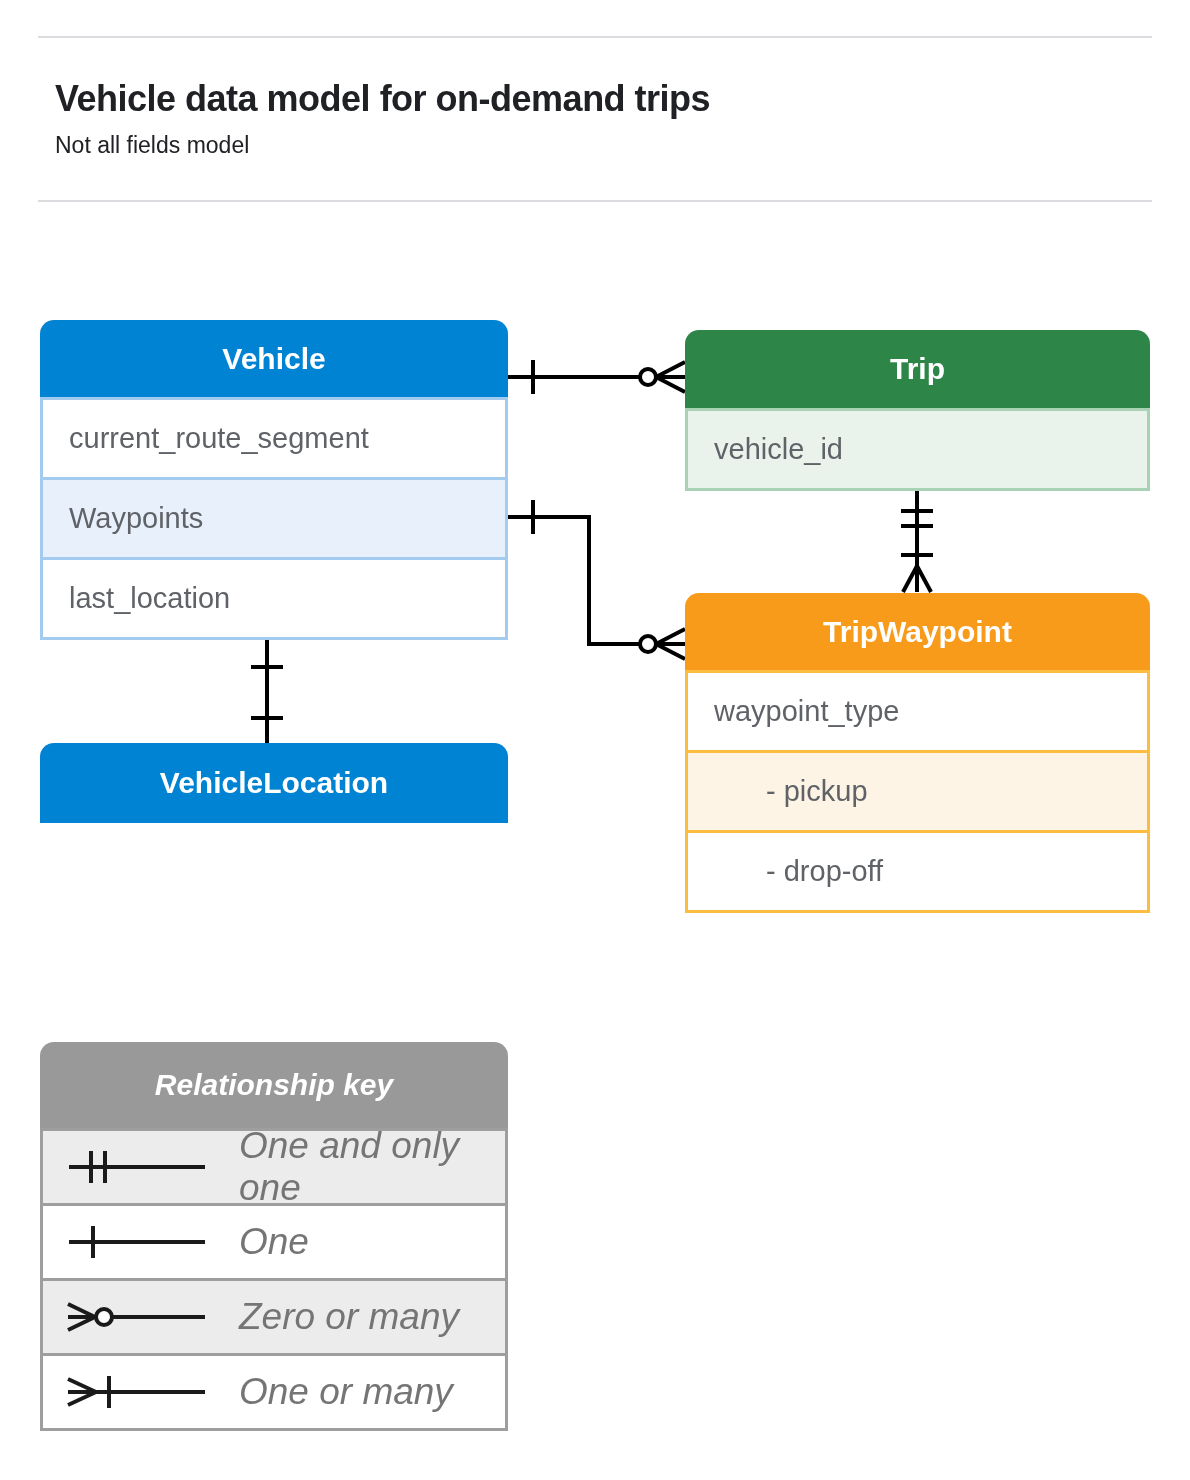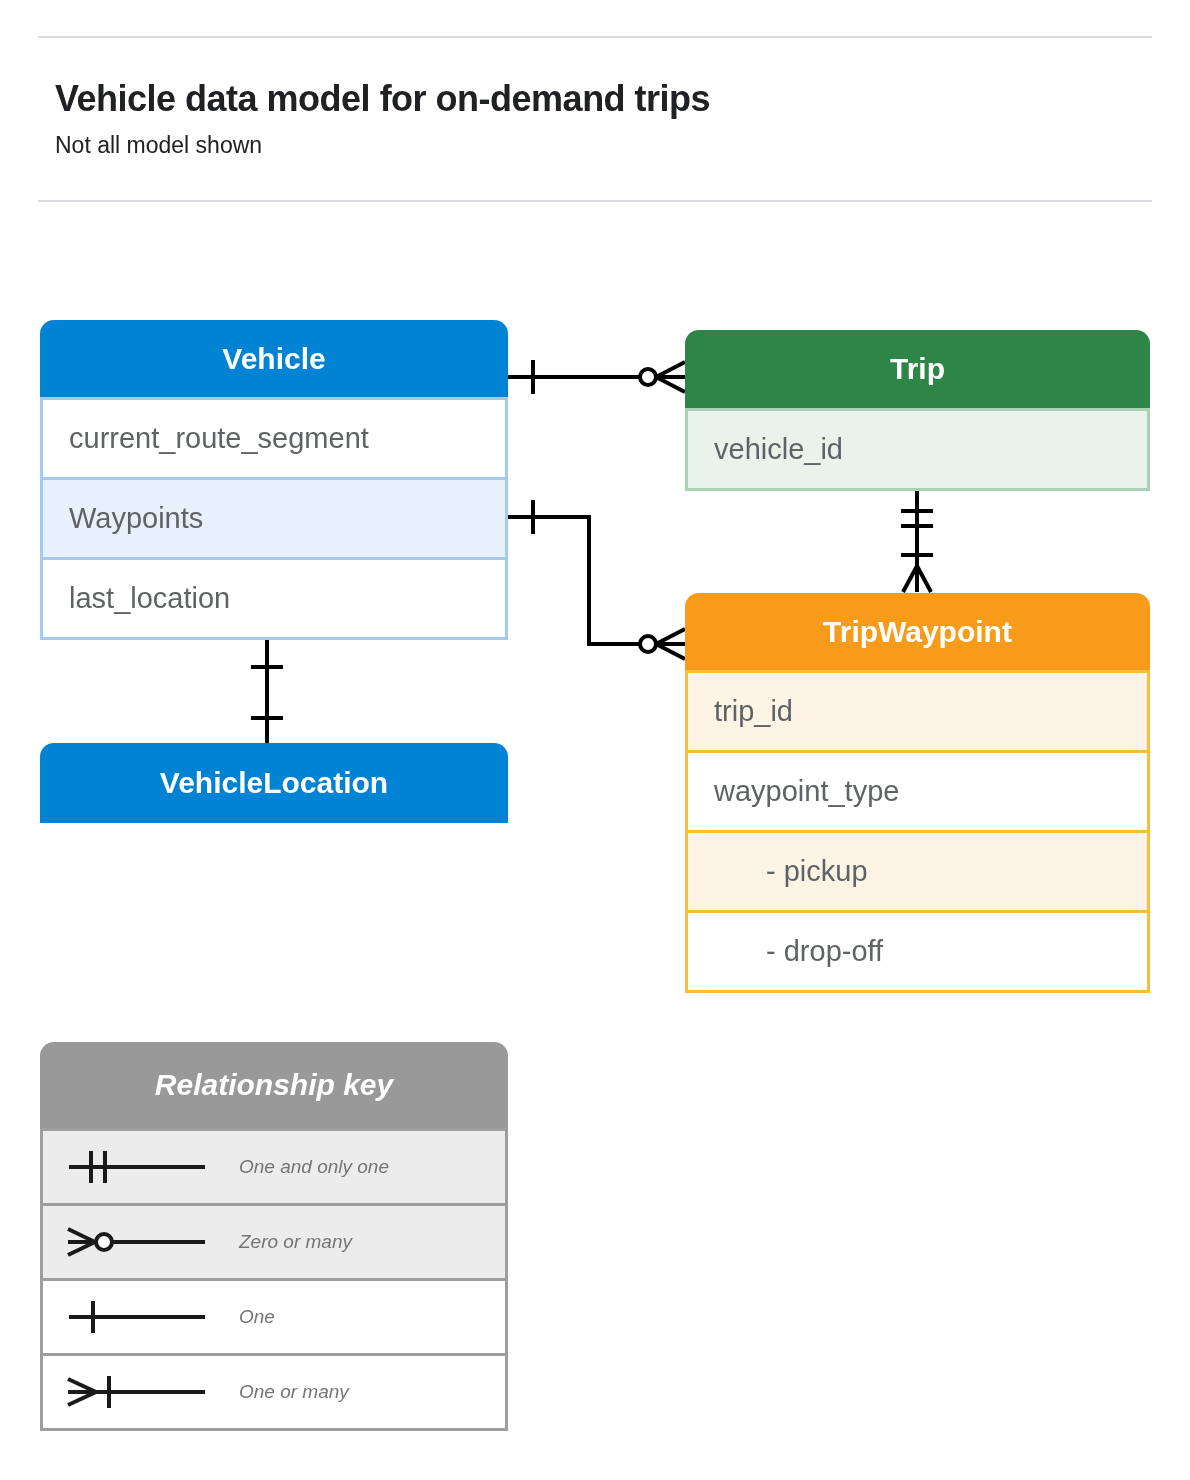--- a/index.html
+++ b/index.html
@@ -51,21 +51,21 @@
   .orange .rows{border-color:var(--orange-border);}
   .orange .row + .row{border-color:var(--orange-border);}
   .orange .row.tint{background:var(--orange-tint);}
   
   .graykey .entity-header{background:var(--gray); height:86px;}
   .graykey .rows{border-color:var(--gray-border);}
   .graykey .row{height:72px; padding-left:20px; color:var(--legend-text);}
   .graykey .row + .row{border-color:var(--gray-border);}
   .graykey .row.tint{background:var(--gray-tint);}
   .key-symbol{flex:0 0 auto; margin-right:26px;}
-  .key-label{font-size:19px; color:var(--legend-text);}
+  .key-label{font-size:37px; color:var(--legend-text);}
   #vehicle{left:40px; top:320px; width:468px;}
   #trip{left:685px; top:330px; width:465px;}
   #trip .entity-header{height:78px;}
   #tripwaypoint{left:685px; top:593px; width:465px;}
   #vehiclelocation{left:40px; top:743px; width:468px;}
   #vehiclelocation .entity-header{height:80px;}
   #relationship-key{left:40px; top:1042px; width:468px;font-style:italic;}
   .connectors{position:absolute; left:0; top:0; width:1190px; height:1480px; pointer-events:none;}
   .connectors line, .connectors polyline, .connectors path{
     stroke:var(--line); stroke-width:4; fill:none;
@@ -74,21 +74,21 @@
   .key-symbol line, .key-symbol path{stroke:#1a1a1a; stroke-width:4; fill:none;}
   .key-symbol circle{stroke:#1a1a1a; stroke-width:4; fill:#fff;}
 </style>
 </head>
 <body>
 
 <div class="canvas">
 
   <div class="rule top"></div>
   <div class="page-title">Vehicle data model for on-demand trips</div>
-  <div class="page-subtitle">Not all model shown</div>
+  <div class="page-subtitle">Not all fields model</div>
   <div class="rule bottom"></div>
 
   <svg class="connectors" viewBox="0 0 1190 1480">
 
     <g>
       <line x1="508" y1="377" x2="640" y2="377"></line>
       <line x1="533" y1="360" x2="533" y2="394"></line>
       <circle cx="648" cy="377" r="8"></circle>
       <line x1="656" y1="377" x2="685" y2="377"></line>
       <line x1="656" y1="377" x2="685" y2="362"></line>
@@ -132,21 +132,20 @@
   <div id="trip" class="entity green">
     <div class="entity-header">Trip</div>
     <div class="rows">
       <div class="row tint">vehicle_id</div>
     </div>
   </div>
 
   <div id="tripwaypoint" class="entity orange">
     <div class="entity-header">TripWaypoint</div>
     <div class="rows">
-      <div class="row tint">trip_id</div>
       <div class="row">waypoint_type</div>
       <div class="row tint indent">- pickup</div>
       <div class="row indent">- drop-off</div>
     </div>
   </div>
 
   <div id="vehiclelocation" class="entity blue">
     <div class="entity-header">VehicleLocation</div>
   </div>
 
@@ -154,36 +153,36 @@
     <div class="entity-header">Relationship key</div>
     <div class="rows">
       <div class="row tint">
         <svg class="key-symbol" width="150" height="46" viewBox="0 0 150 46">
           <line x1="6" y1="23" x2="142" y2="23"></line>
           <line x1="28" y1="7" x2="28" y2="39"></line>
           <line x1="42" y1="7" x2="42" y2="39"></line>
         </svg>
         <span class="key-label">One and only one</span>
       </div>
+      <div class="row">
+        <svg class="key-symbol" width="150" height="46" viewBox="0 0 150 46">
+          <line x1="6" y1="23" x2="142" y2="23"></line>
+          <line x1="30" y1="7" x2="30" y2="39"></line>
+        </svg>
+        <span class="key-label">One</span>
+      </div>
       <div class="row tint">
         <svg class="key-symbol" width="150" height="46" viewBox="0 0 150 46">
           <line x1="5" y1="10" x2="32" y2="23"></line>
           <line x1="5" y1="36" x2="32" y2="23"></line>
           <line x1="5" y1="23" x2="32" y2="23"></line>
           <circle cx="41" cy="23" r="8"></circle>
           <line x1="49" y1="23" x2="142" y2="23"></line>
         </svg>
         <span class="key-label">Zero or many</span>
-      </div>
-      <div class="row">
-        <svg class="key-symbol" width="150" height="46" viewBox="0 0 150 46">
-          <line x1="6" y1="23" x2="142" y2="23"></line>
-          <line x1="30" y1="7" x2="30" y2="39"></line>
-        </svg>
-        <span class="key-label">One</span>
       </div>
       <div class="row">
         <svg class="key-symbol" width="150" height="46" viewBox="0 0 150 46">
           <line x1="5" y1="10" x2="33" y2="23"></line>
           <line x1="5" y1="36" x2="33" y2="23"></line>
           <line x1="5" y1="23" x2="142" y2="23"></line>
           <line x1="46" y1="7" x2="46" y2="39"></line>
         </svg>
         <span class="key-label">One or many</span>
       </div>

